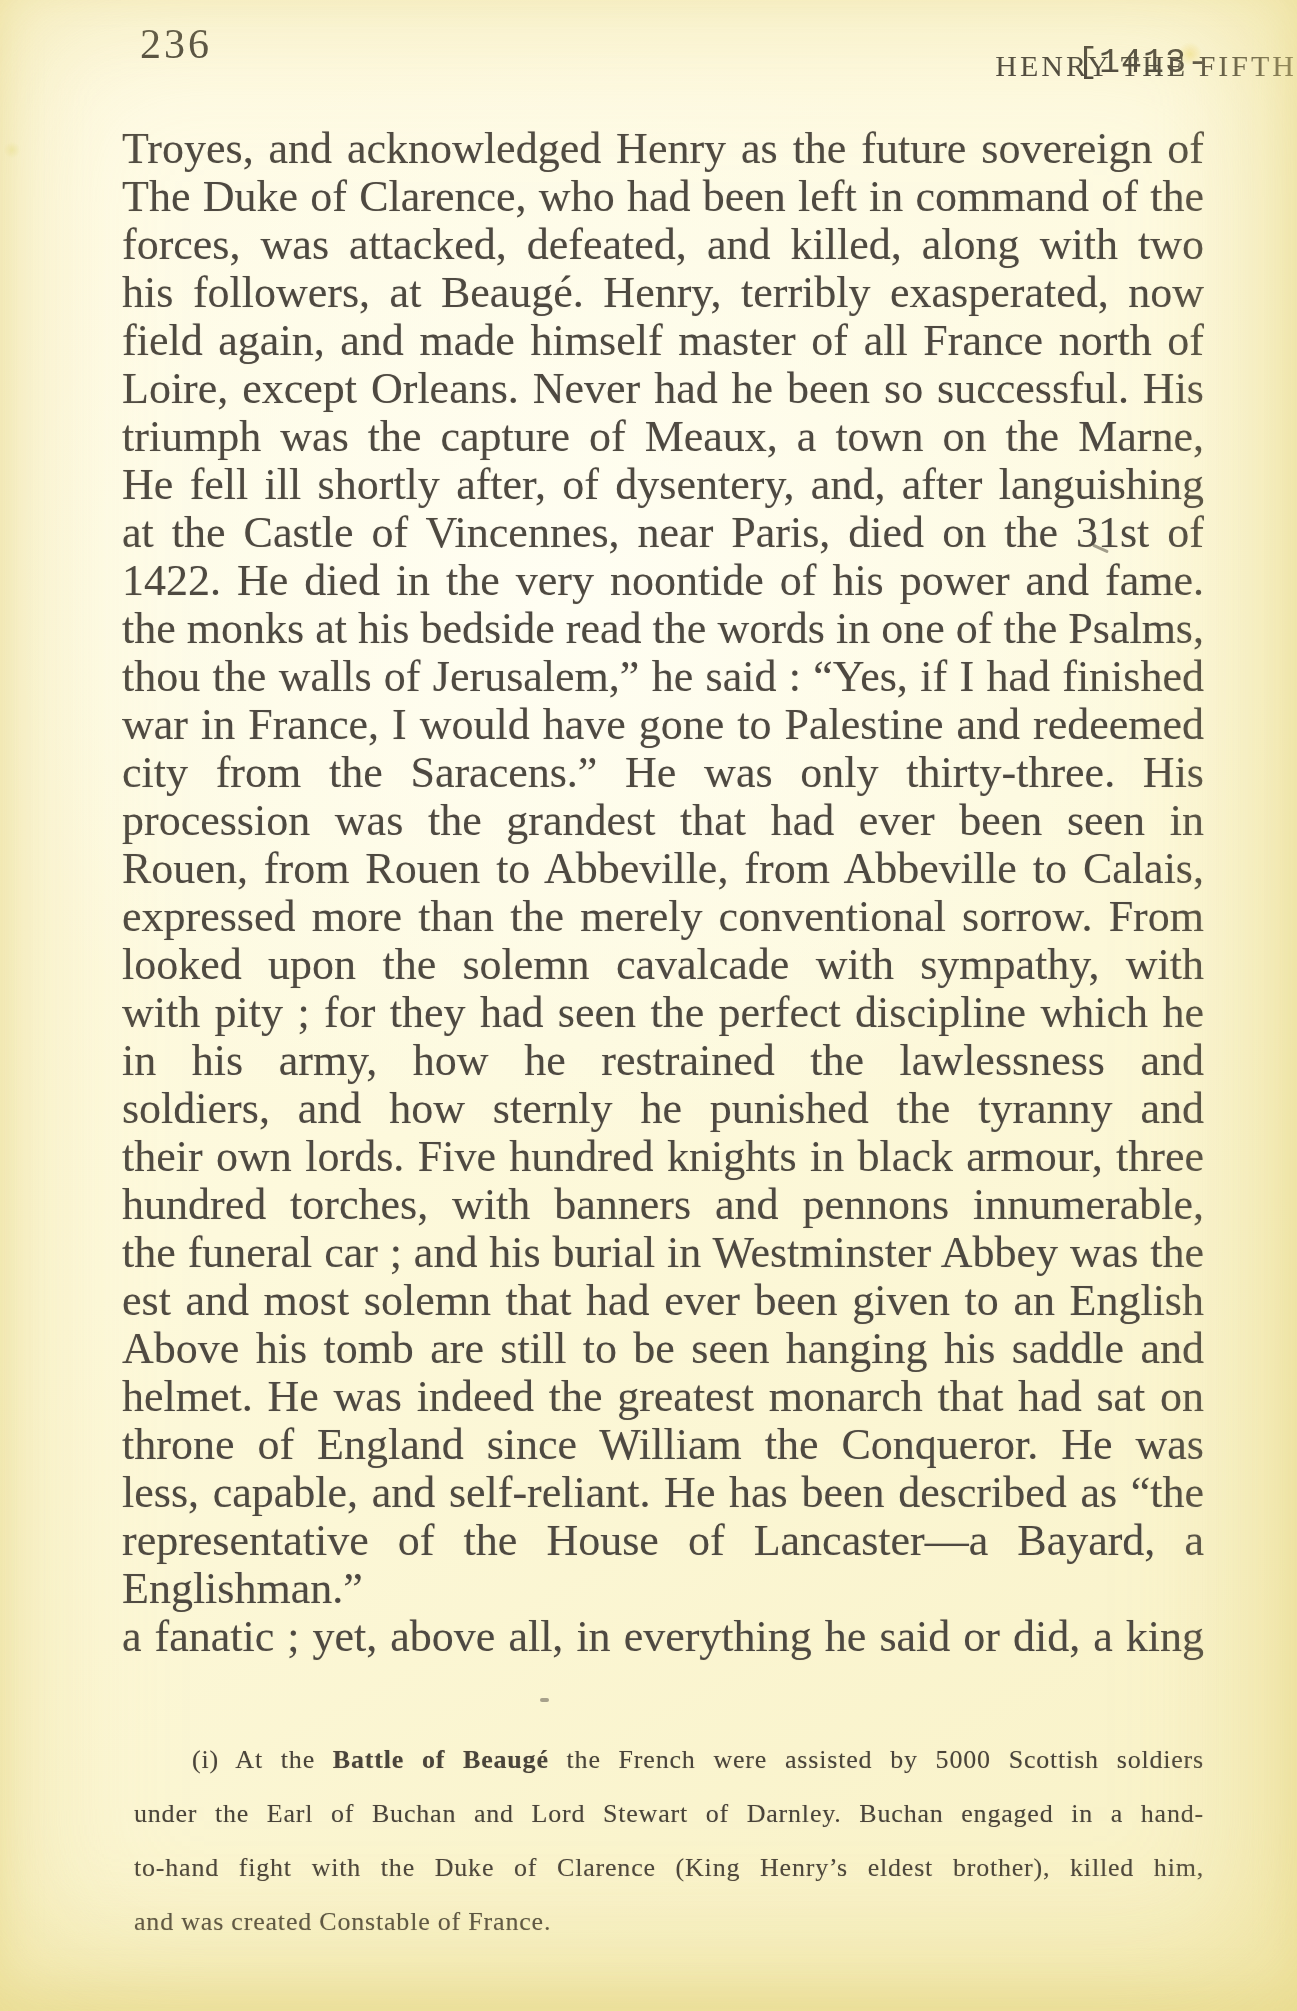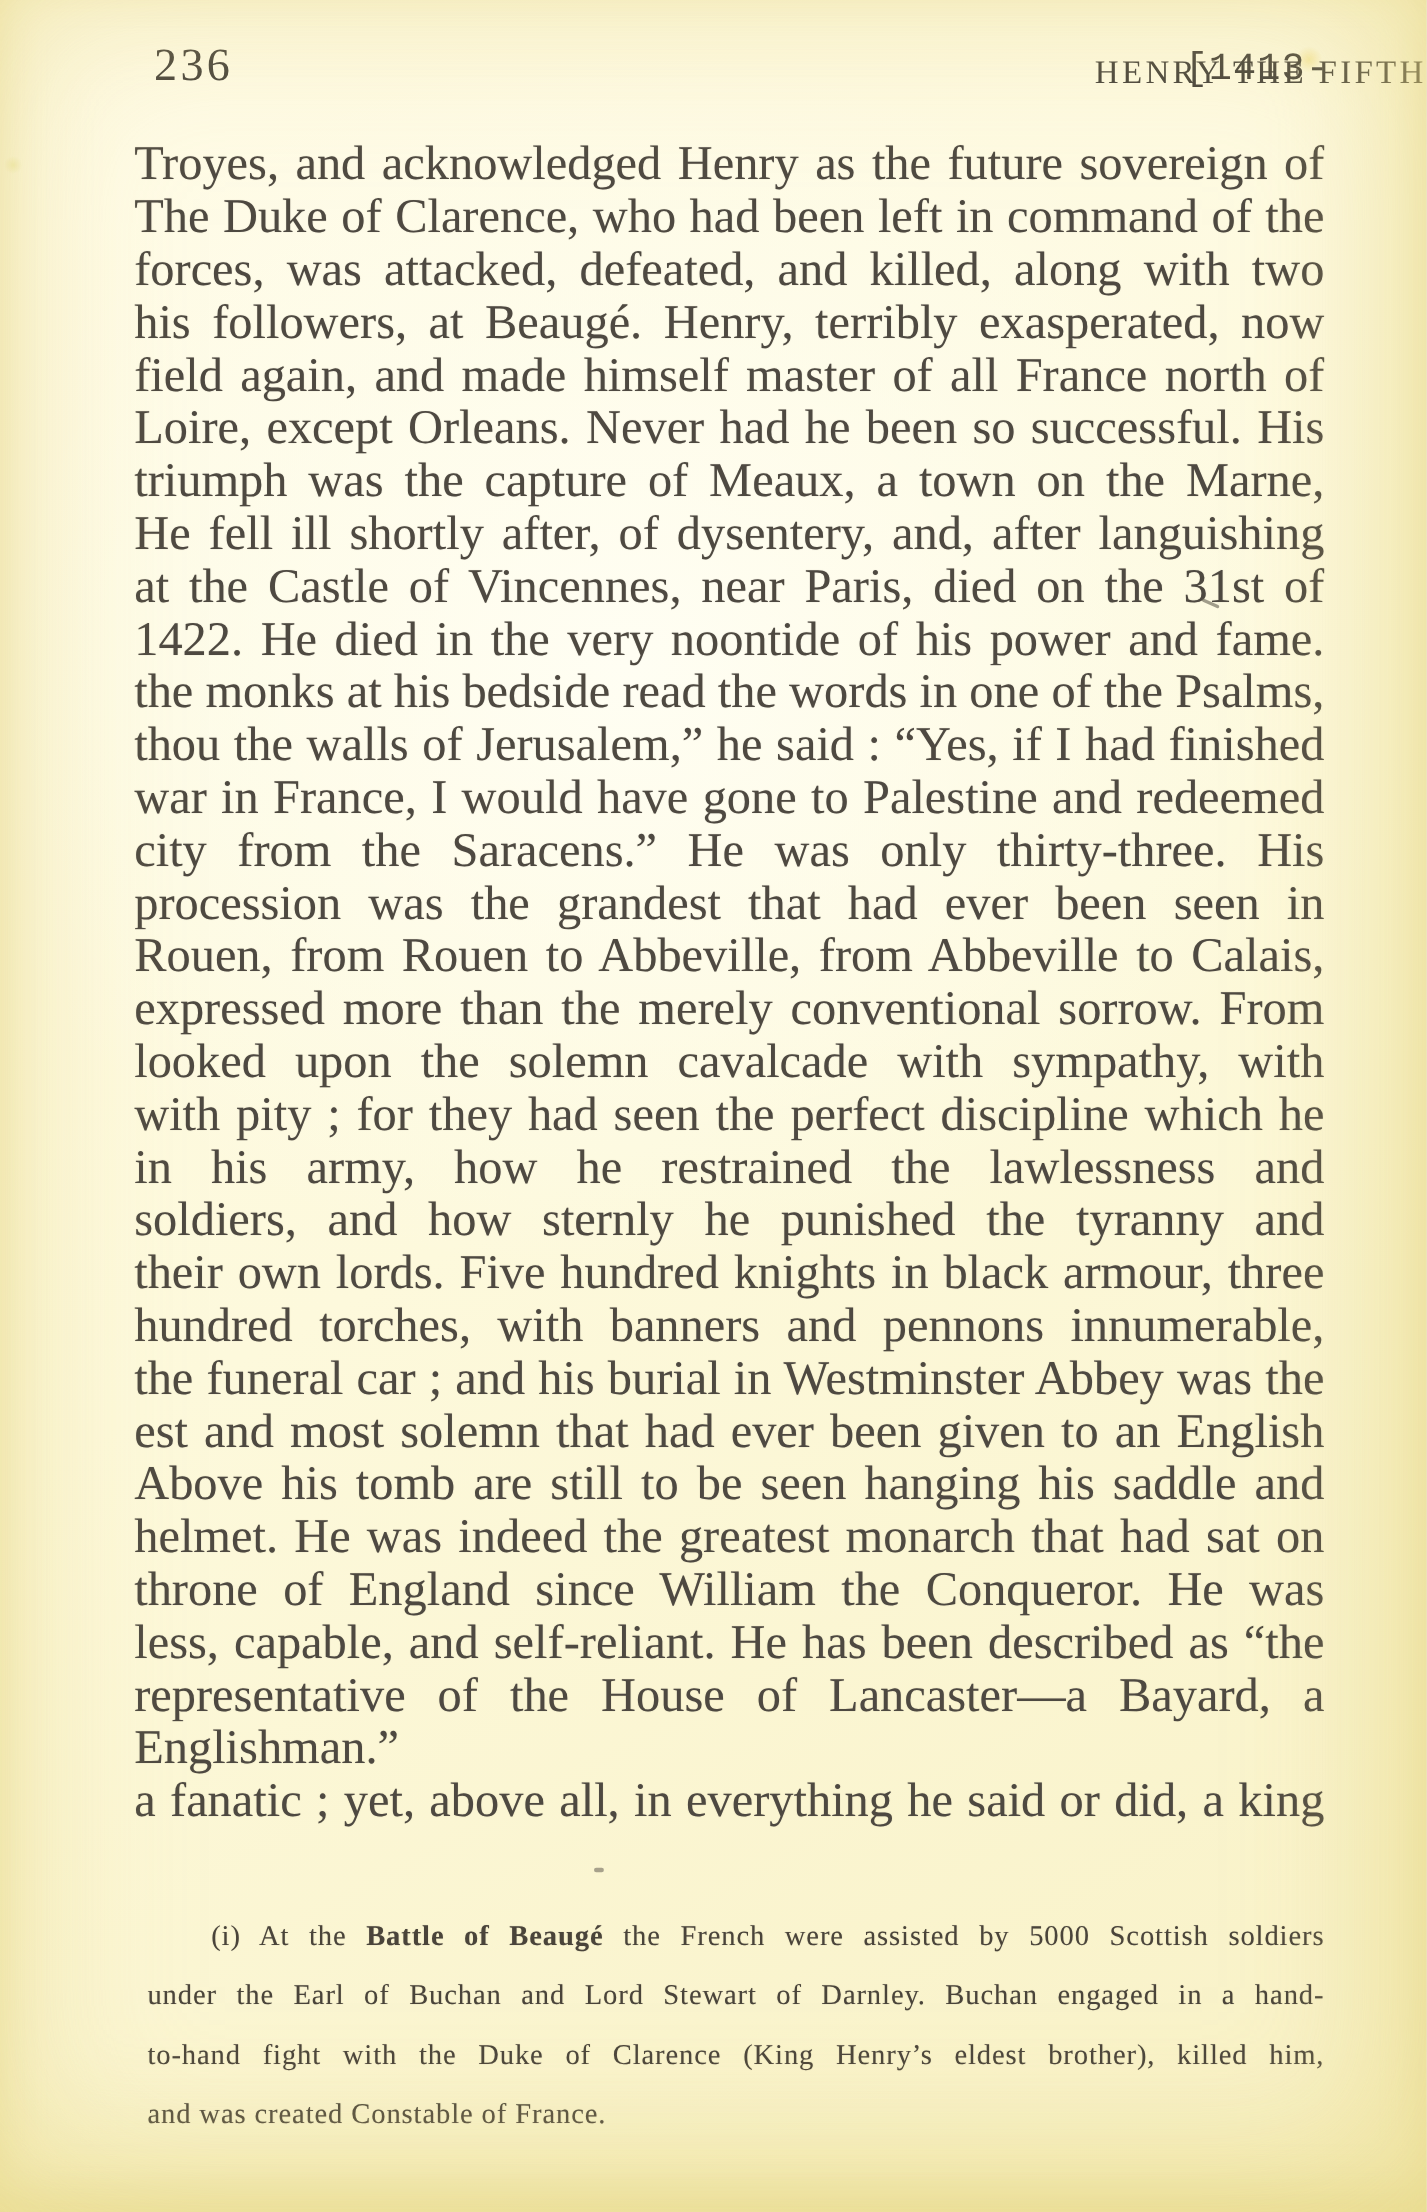--- a/index.html
+++ b/index.html
@@ -16,21 +16,21 @@
       linear-gradient(152deg,#fffce9 0%,#fdf9dc 50%,#f8f1c5 100%);
   }
   .page::after{
     content:"";position:absolute;inset:0;pointer-events:none;
     box-shadow:
       inset 0 0 150px 25px rgba(233,216,132,.35),
       inset -25px -40px 110px 15px rgba(229,211,120,.33),
       inset 0 -18px 40px 0 rgba(222,203,110,.35);
   }
   .pagenum{
-    position:absolute;left:140px;top:40px;
+    position:absolute;left:140px;top:24px;
     font-size:42px;letter-spacing:3px;line-height:40px;color:#44403a;
   }
   .runtitle{
     position:absolute;left:60px;right:0;top:48px;text-align:right;
     font-size:30px;letter-spacing:3px;line-height:36px;color:#44403a;
   }
   .yearmark{
     position:absolute;right:88px;top:44px;
     font-size:35px;letter-spacing:1px;line-height:38px;color:#44403a;font-family:Liberation Mono, monospace;
   }

